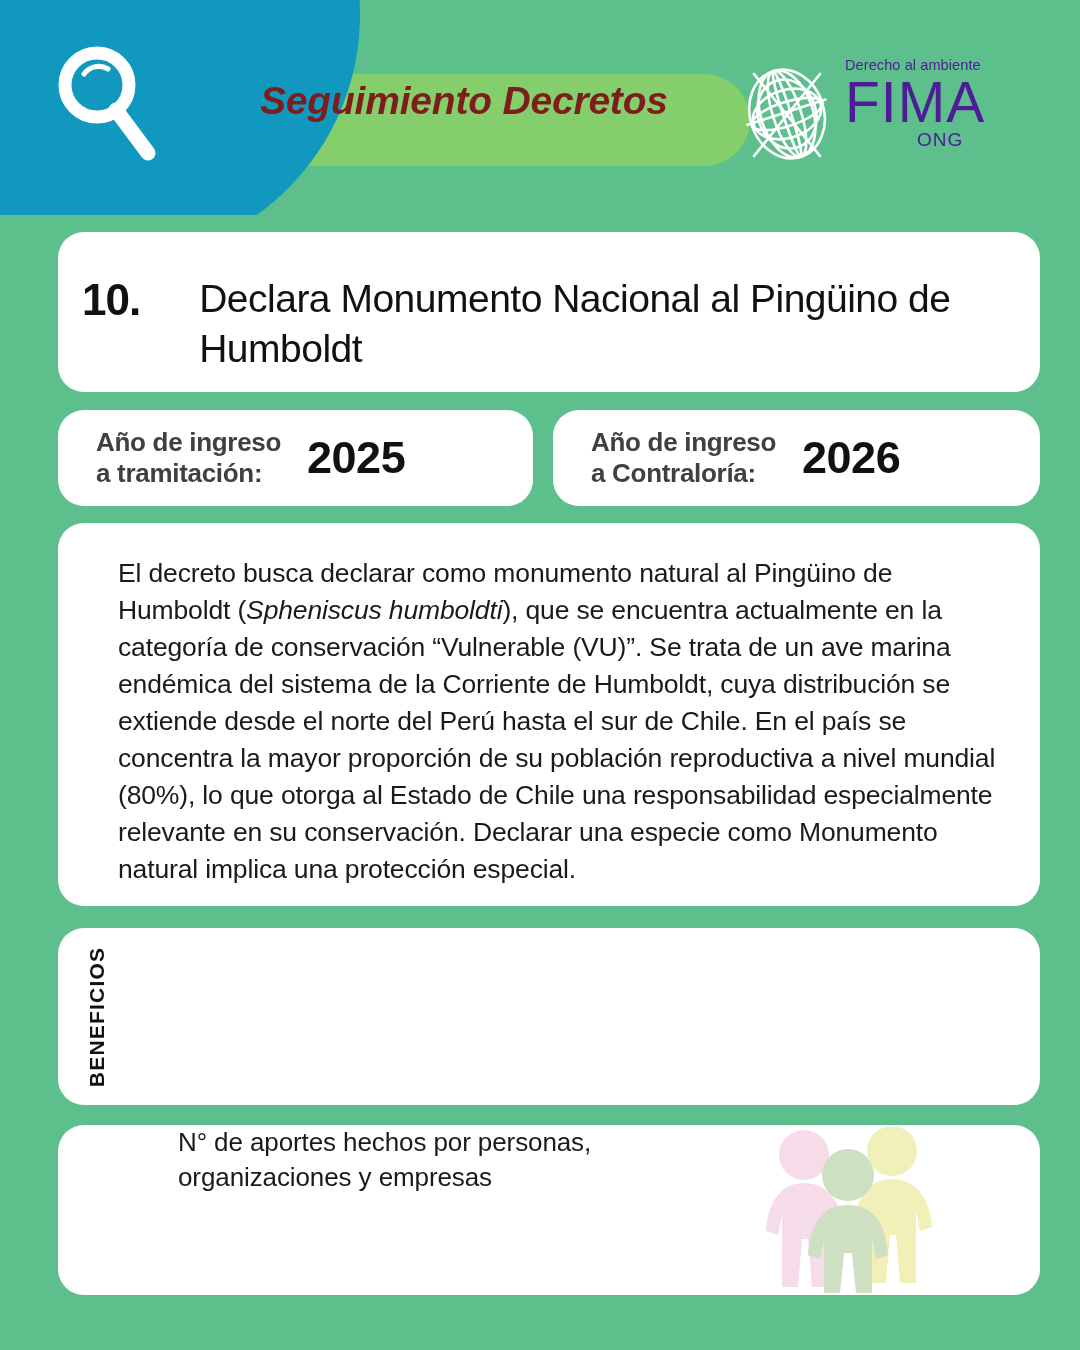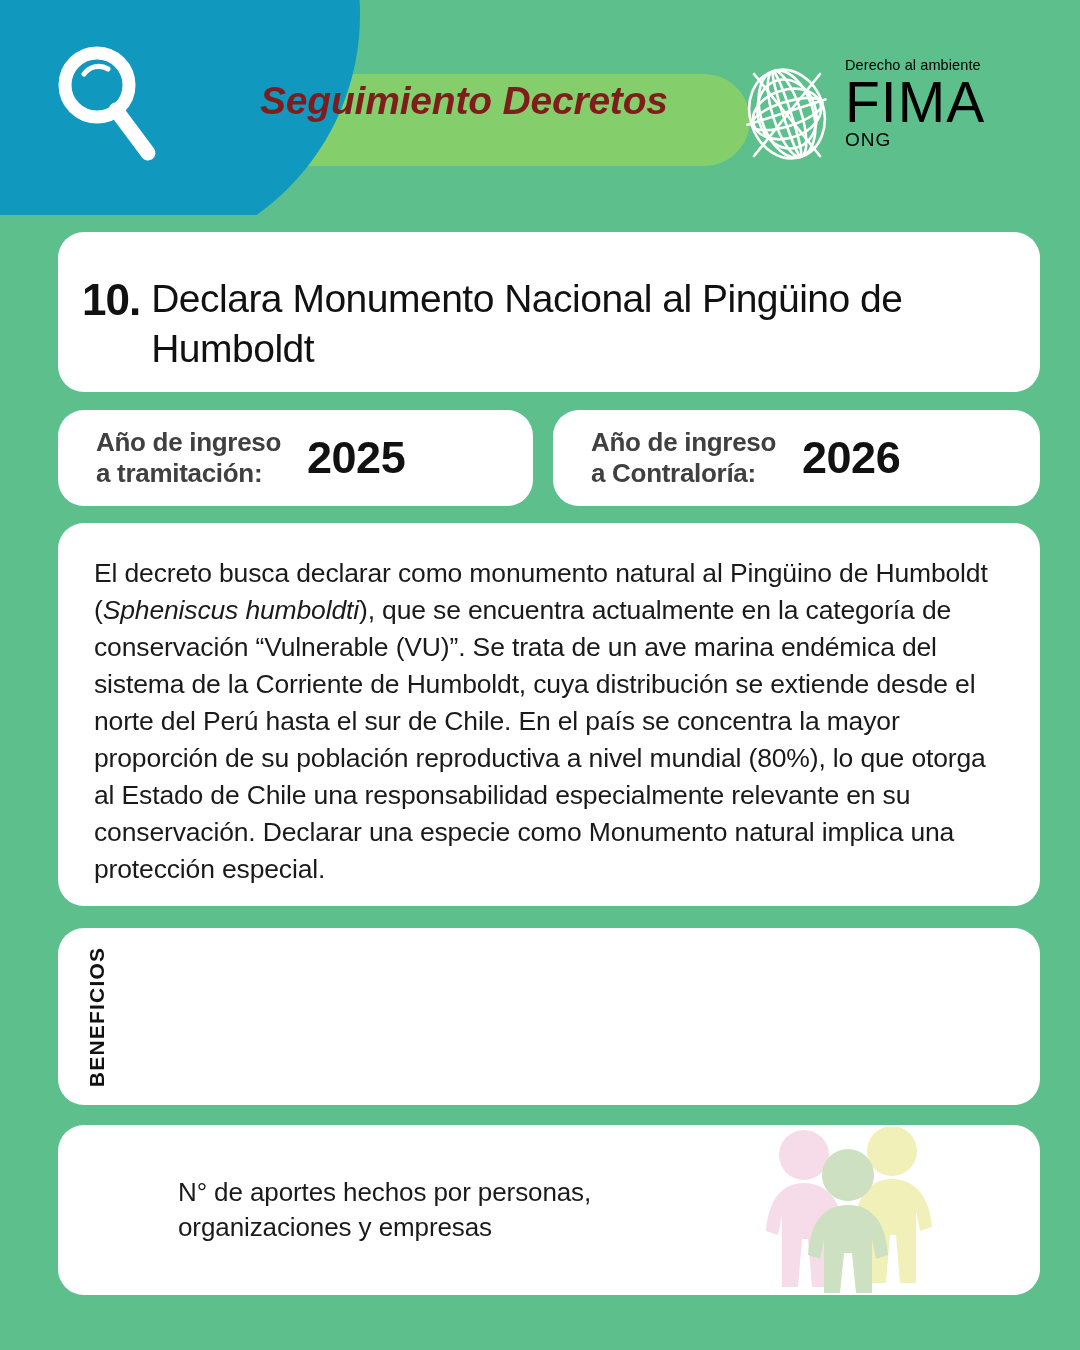--- a/index.html
+++ b/index.html
@@ -74,38 +74,38 @@
     align-items: flex-start;
   }
   .logo-globe {
     width: 95px;
     height: 105px;
     flex: none;
     margin-top: 2px;
   }
   .logo-words {
     margin-left: 10px;
-    color: #000000;
+    color: #4c1d95;
     line-height: 1;
   }
   .logo-tag {
     font-size: 14.5px;
     letter-spacing: 0.1px;
     margin-bottom: 2px;
     white-space: nowrap;
   }
   .logo-fima {
     font-size: 57px;
     font-weight: normal;
     letter-spacing: 1px;
     line-height: 0.95;
   }
   .logo-ong {
     font-size: 19px;
-    text-align: left;
+    text-align: right;
     letter-spacing: 1px;
     margin-top: 1px;
     margin-right: 22px;
   }
 
   
   .card {
     background: #ffffff;
     border-radius: 26px;
     position: absolute;
@@ -114,20 +114,21 @@
   .card-title {
     left: 58px;
     top: 232px;
     width: 982px;
     height: 160px;
   }
   .title-inner {
     display: flex;
     align-items: flex-start;
     padding: 42px 30px 0 24px;
+    gap: 48px;
   }
   .title-num {
     font-size: 44px;
     font-weight: bold;
     line-height: 48px;
     color: #111111;
     flex: none;
     letter-spacing: -1px;
     padding-top: 2px;
   }
@@ -173,21 +174,21 @@
     letter-spacing: -0.5px;
   }
 
   .card-body {
     left: 58px;
     top: 523px;
     width: 982px;
     height: 383px;
   }
   .body-text {
-    padding: 32px 44px 0 36px;
+    padding: 32px 44px 0 60px;
     font-size: 26.5px;
     line-height: 37px;
     color: #1a1a1a;
     letter-spacing: -0.15px;
   }
   .body-text em { font-style: italic; }
 
   .card-benefits {
     left: 58px;
     top: 928px;
@@ -233,21 +234,21 @@
   .card-count {
     left: 58px;
     top: 1125px;
     width: 982px;
     height: 170px;
   }
   .count-inner {
     position: relative;
     height: 100%;
     display: flex;
-    align-items: center;
+    align-items: flex-start;
   }
   .count-label {
     padding-left: 120px;
     font-size: 26px;
     line-height: 35px;
     color: #1a1a1a;
     width: 420px;
     letter-spacing: -0.1px;
   }
   .count-figure {

